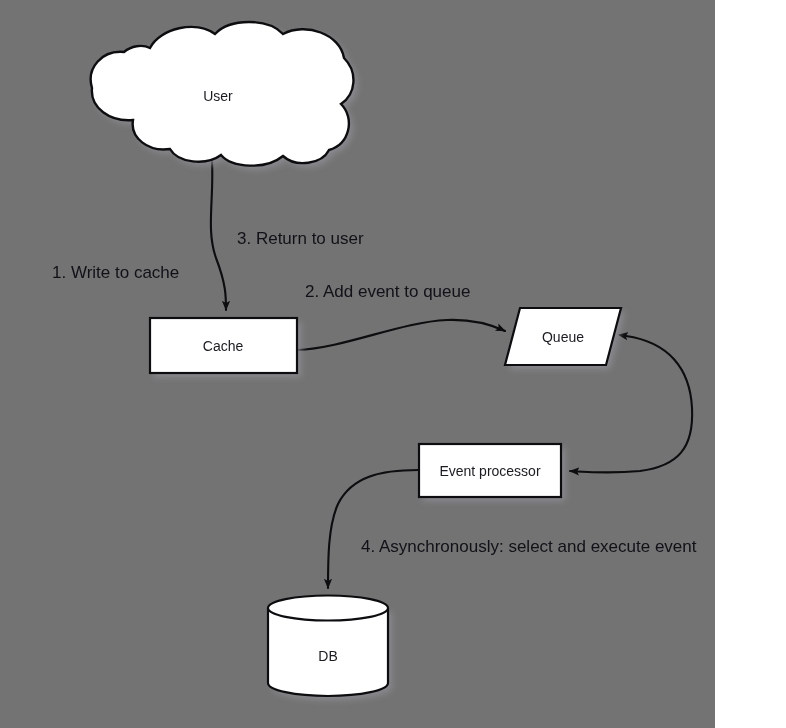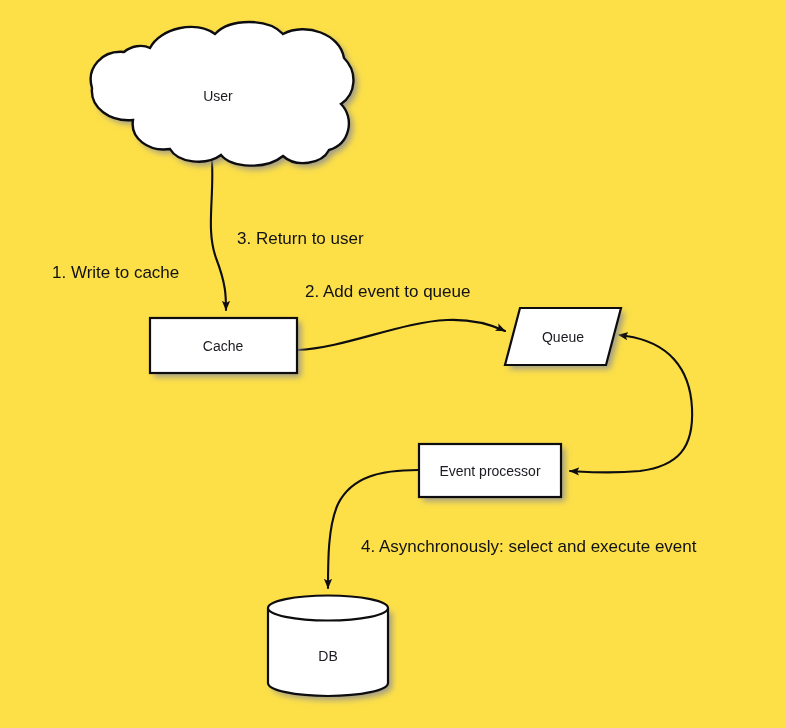--- a/index.html
+++ b/index.html
@@ -6,23 +6,23 @@
   html, body {
     margin: 0;
     padding: 0;
     background: #ffffff;
   }
   body {
     font-family: "Liberation Sans", sans-serif;
   }
   #canvas {
     position: relative;
-    width: 786px;
+    width: 715px;
     height: 728px;
-    background: #fde047;
+    background: #737373;
     overflow: hidden;
   }
   #diagram {
     position: absolute;
     top: 0;
     left: 0;
     width: 786px;
     height: 728px;
   }
   .node-label {

